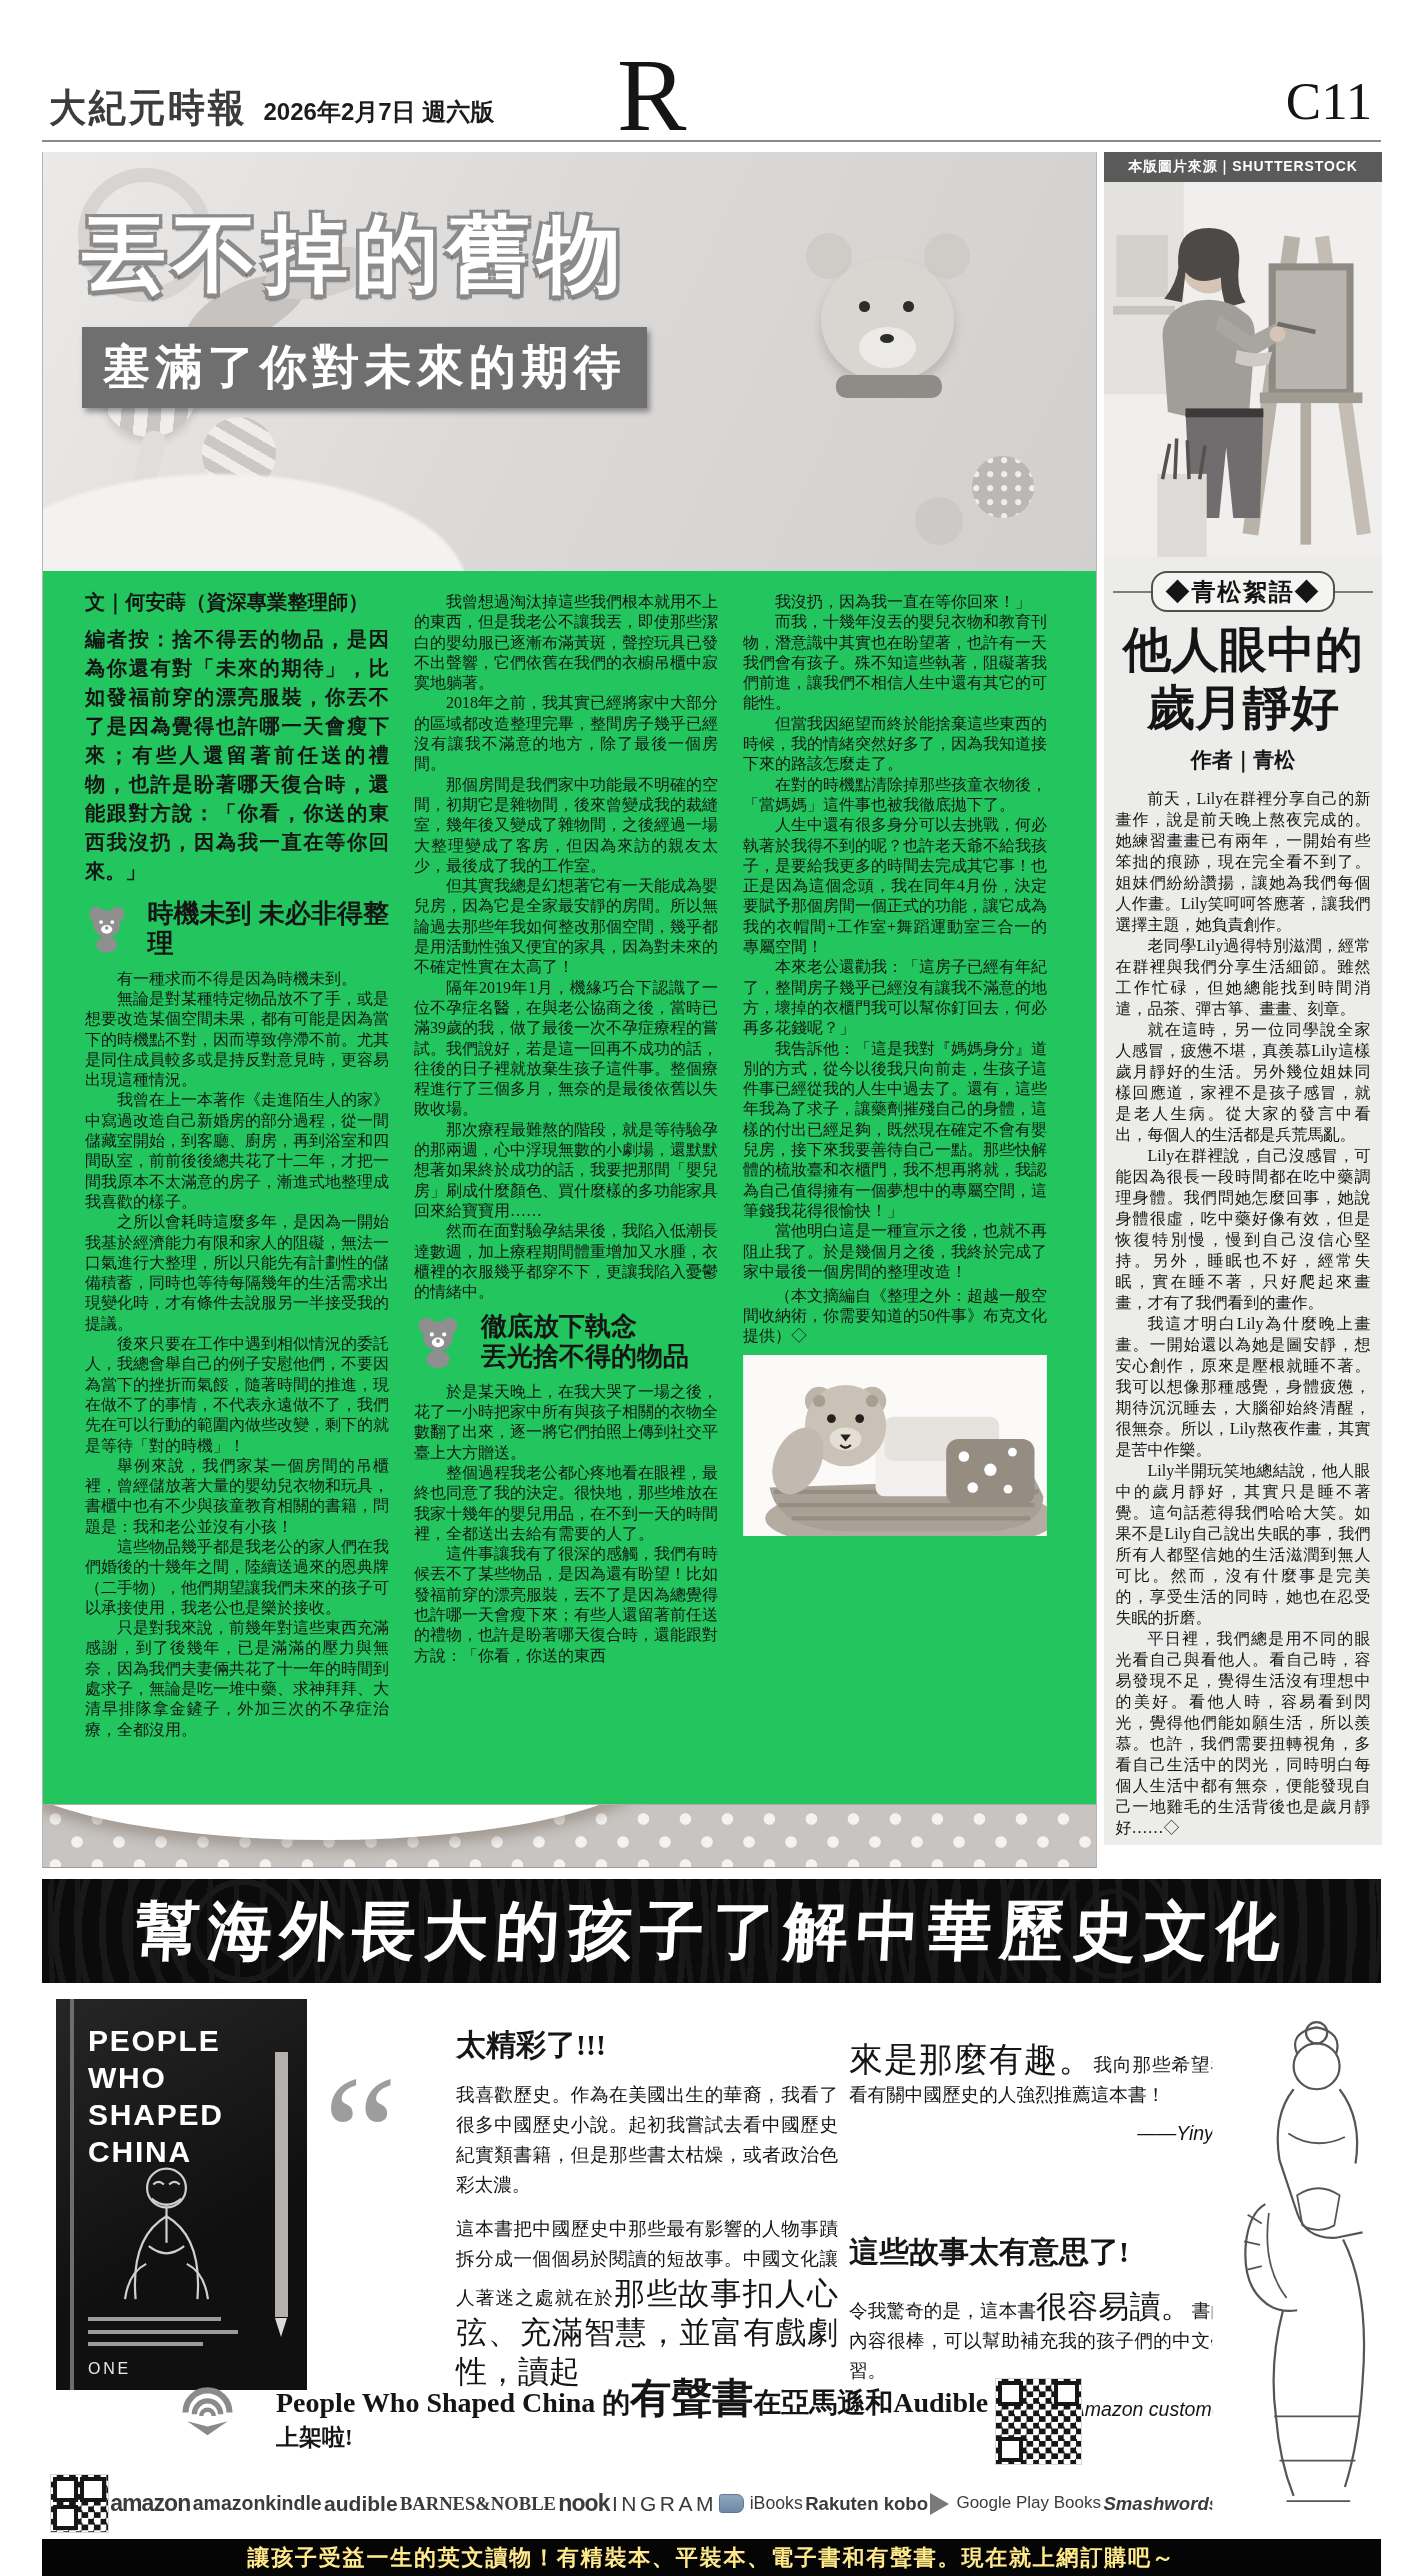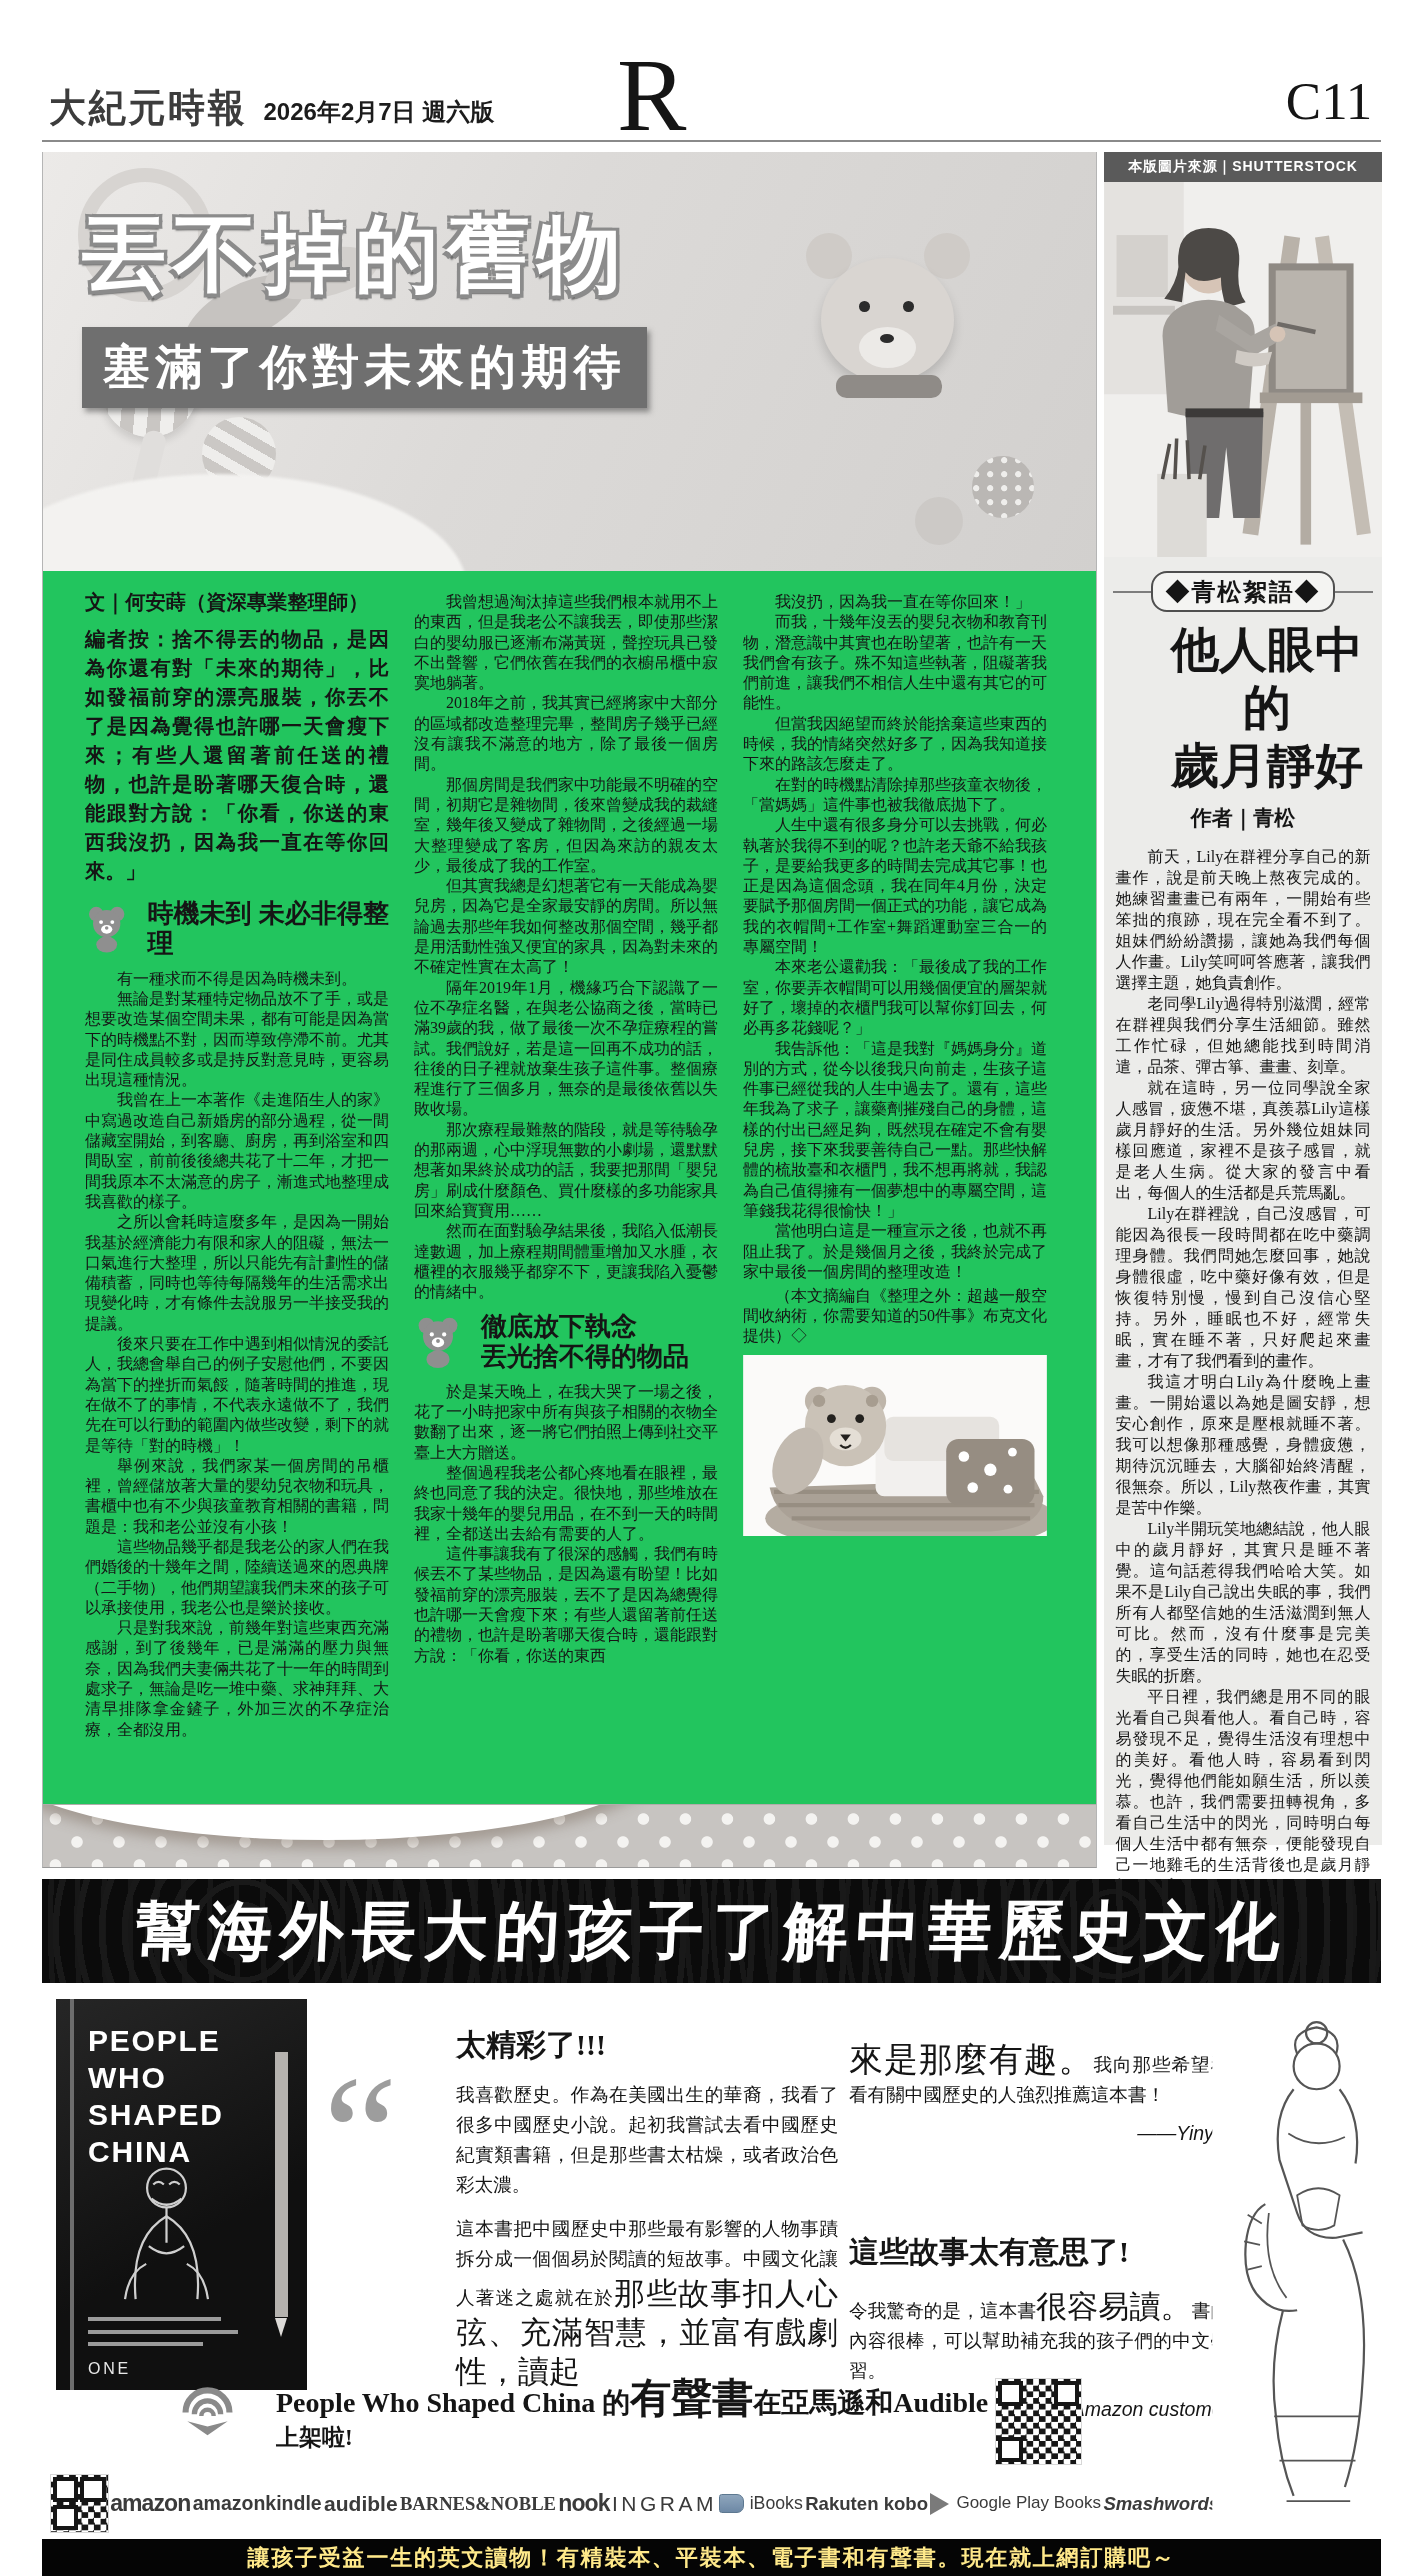--- a/index.html
+++ b/index.html
@@ -53,21 +53,21 @@
   .dots-band{position:relative;height:62px;background:#c7c4c1;overflow:hidden;border-top:0.9px solid #b0adaa;
      background-image:radial-gradient(circle 6.2px at 12.4px 14px,#f4f3f1 5.3px,transparent 6.2px),radial-gradient(circle 6.2px at 34px 37px,#f4f3f1 5.3px,transparent 6.2px);background-size:42px 46px;}
   .dots-band::before{content:"";position:absolute;left:-53px;top:-133px;width:672px;height:168px;background:#fff;border-radius:50%;box-shadow:0 8.8px 12.4px rgba(120,105,90,.45);}
   
   .sidebar{position:absolute;left:1104px;top:152px;width:278px;height:1693px;background:#ececea;}
   .credit{height:30px;background:#5a5a5a;color:#fff;display:flex;align-items:center;justify-content:center;font-family:"Liberation Sans",sans-serif;font-weight:700;font-size:14px;letter-spacing:0.9px;}
   .sb-photo{display:block;width:278px;height:375px;}
   .badge-row{display:flex;align-items:center;margin:14px 8.8px 5.3px 8.8px;}
   .badge-row .line{flex:1;height:1.8px;background:#7d7d7d;}
   .badge{border:2.7px solid #4f4f4f;border-radius:16px;padding:2.7px 12.4px;font-family:"Liberation Sans",sans-serif;font-weight:900;font-size:24px;letter-spacing:1.8px;background:#f4f4f2;white-space:nowrap;}
-  .sb-title{text-align:center;font-family:"Liberation Sans",sans-serif;font-weight:900;font-size:48px;line-height:58px;margin-top:8.8px;margin-left:48px;}
+  .sb-title{text-align:center;font-family:"Liberation Sans",sans-serif;font-weight:900;font-size:48px;line-height:58px;margin-top:8.8px;}
   .sb-author{text-align:center;font-family:"Liberation Sans",sans-serif;font-weight:700;font-size:21px;margin:8.8px 0 14px 0;}
   .sb-body{padding:0 11.5px;font-size:16px;line-height:21px;text-align:justify;}
   .sb-body p{margin:0;text-indent:2em;}
   
   .ad-banner{position:absolute;left:42px;top:1879px;width:1339px;height:104px;background:#0b0b0b;display:flex;align-items:center;justify-content:center;
      background-image:repeating-radial-gradient(circle at 15% 50%,#191919 0 6.2px,transparent 6.2px 23px),repeating-radial-gradient(circle at 80% 40%,#171717 0 5.3px,transparent 5.3px 26.5px);}
   .ad-banner span{color:#fff;font-weight:700;font-size:64px;letter-spacing:8px;transform:skewX(-3deg);}
   .ad-body{position:absolute;left:42px;top:1983px;width:1339px;height:485px;background:#fff;}
   .cover{position:absolute;left:14px;top:16px;width:251px;height:391px;background:linear-gradient(150deg,#262626,#101010 60%);color:#fff;overflow:hidden;}
   .cover .stripe{position:absolute;left:14px;top:0;width:3.5px;height:100%;background:#6d6d6d;}
@@ -212,21 +212,21 @@
         </div>
     </div>
 
     <div class="col">
       <div>
           <p>我沒扔，因為我一直在等你回來！」</p>
           <p>而我，十幾年沒丟的嬰兒衣物和教育刊物，潛意識中其實也在盼望著，也許有一天我們會有孩子。殊不知這些執著，阻礙著我們前進，讓我們不相信人生中還有其它的可能性。</p>
           <p>但當我因絕望而終於能捨棄這些東西的時候，我的情緒突然好多了，因為我知道接下來的路該怎麼走了。</p>
           <p>在對的時機點清除掉那些孩童衣物後，「當媽媽」這件事也被我徹底拋下了。</p>
           <p>人生中還有很多身分可以去挑戰，何必執著於我得不到的呢？也許老天爺不給我孩子，是要給我更多的時間去完成其它事！也正是因為這個念頭，我在同年4月份，決定要賦予那個房間一個正式的功能，讓它成為我的衣帽間+工作室+舞蹈運動室三合一的專屬空間！</p>
-          <p>本來老公還勸我：「最後成了我的工作室，你要弄衣帽間可以用幾個便宜的層架就好了，壞掉的衣櫃門我可以幫你釘回去，何必再多花錢呢？」</p>
+          <p>本來老公還勸我：「這房子已經有年紀了，整間房子幾乎已經沒有讓我不滿意的地方，壞掉的衣櫃門我可以幫你釘回去，何必再多花錢呢？」</p>
           <p>我告訴他：「這是我對『媽媽身分』道別的方式，從今以後我只向前走，生孩子這件事已經從我的人生中過去了。還有，這些年我為了求子，讓藥劑摧殘自己的身體，這樣的付出已經足夠，既然現在確定不會有嬰兒房，接下來我要善待自己一點。那些快解體的梳妝臺和衣櫃門，我不想再將就，我認為自己值得擁有一個夢想中的專屬空間，這筆錢我花得很愉快！」</p>
           <p>當他明白這是一種宣示之後，也就不再阻止我了。於是幾個月之後，我終於完成了家中最後一個房間的整理改造！</p>
         </div>
       <div class="attribution">
           <p>（本文摘編自《整理之外：超越一般空間收納術，你需要知道的50件事》布克文化提供）◇</p>
         </div>
       <svg class="teddyphoto" viewBox="0 0 344 205">
         <rect width="344" height="205" fill="#fbfaf9"></rect>
         <ellipse cx="190" cy="185" rx="165" ry="38" fill="#b4aca1"></ellipse>
         <path d="M30 150 Q40 200 120 200 L280 200 Q340 195 340 160 L330 140 Z" fill="#aaa196"></path>

